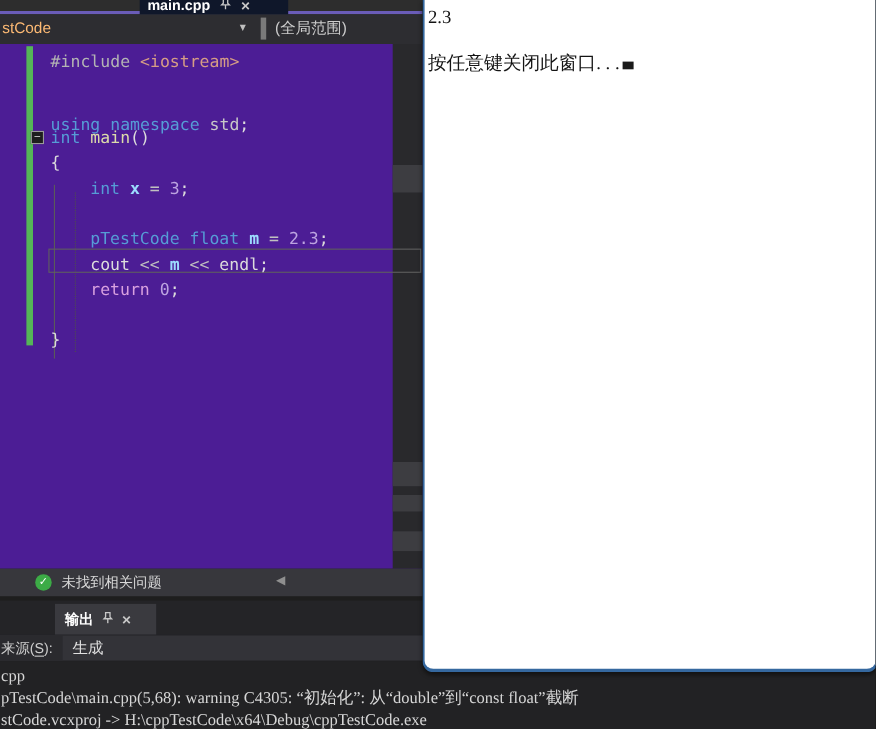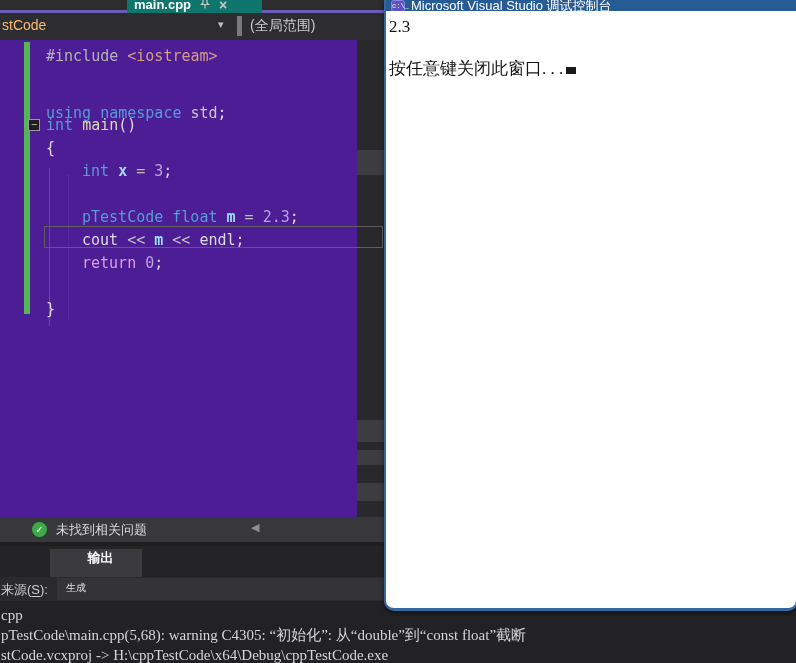--- a/index.html
+++ b/index.html
@@ -6,21 +6,21 @@
   html,body { width:796px; height:663px; overflow:hidden; background:#1e1e1e;
               font-family:"Liberation Sans", sans-serif; }
   #canvas { position:relative; width:796px; height:663px; background:#1e1e1e; overflow:hidden; }
 
   
   .tab-strip { position:absolute; left:0; top:0; width:384px; height:13px; background:#2d2d2d; }
   .tab-strip::after { content:""; position:absolute; left:0; bottom:0; width:100%; height:3px; background:#6a5cb8; }
   .tab { position:absolute; top:0; overflow:hidden; color:#b8b8b8; font-size:13px; }
   .tab-inactive { left:8px; width:104px; height:10px; background:#404040;margin-top:40px; }
   .tab-inactive .tab-inner { margin-top:-2px; padding-left:24px; }
-  .tab-active { left:127px; width:135px; height:13px; background:#0f766e; z-index:2; color:#ffffff; }
+  .tab-active { left:127px; width:135px; height:13px; background:#0f172a; z-index:2; color:#ffffff; }
   .tab-active .tab-inner { margin-top:-3px; padding-left:7px; font-weight:bold; display:flex; align-items:center; gap:9px; }
   .tab-icon { font-weight:normal; color:#c8c8c8; font-size:12px; }
   .pin-svg { display:inline-block; }
 
   
   .nav-bar { position:absolute; left:0; top:13px; width:384px; height:27px; background:#2d2d31; }
   .nav-proj { position:absolute; left:2px; top:4px; font-size:14px; color:#fdba74; }
   .nav-arrow { position:absolute; left:218px; top:5px; font-size:11px; color:#bfbfbf; }
   .nav-sep { position:absolute; left:237px; top:3px; width:5px; height:20px; background:#7a7a7a; }
   .nav-scope { position:absolute; left:250px; top:4px; font-size:14px; color:#cccccc; }
@@ -52,28 +52,28 @@
   
   .health-bar { position:absolute; left:0; top:517px; width:384px; height:25px; background:#37373c; }
   .check-circle { position:absolute; left:32px; top:5px; width:15px; height:15px; border-radius:50%;
                   background:#3cab46; color:#ffffff; font-size:10px; line-height:15px; text-align:center; }
   .health-text { position:absolute; left:56px; top:4px; font-size:13px; color:#dadada; }
   .health-collapse { position:absolute; left:251px; top:4px; font-size:11px; color:#8f8f8f; }
 
   
   .out-header { position:absolute; left:0; top:546px; width:384px; height:31px; background:#242427; }
   .out-tab { position:absolute; left:50px; top:3px; width:92px; height:28px; background:#3a3a3f;
-             display:flex; align-items:center; gap:8px; padding-left:9px;flex-direction:column; }
+             display:flex; align-items:center; gap:8px; padding-left:9px; }
   .out-tab-label { color:#ffffff; font-weight:bold; font-size:13px; }
   .x-icon { color:#c8c8c8; font-size:14px; font-weight:bold; line-height:1; }
   .source-row { position:absolute; left:0; top:577px; width:384px; height:24px; background:#2a2a2e; }
   .source-label { position:absolute; left:1px; top:4px; font-size:13px; color:#cccccc; }
   .source-label u { text-underline-offset:2px; }
   .source-combo { position:absolute; left:57px; top:1px; width:327px; height:22px; background:#333338; }
-  .source-combo-value { position:absolute; left:9px; top:3px; font-size:10px; color:#e0e0e0; }
+  .source-combo-value { position:absolute; left:9px; top:3px; font-size:14px; color:#e0e0e0; }
 
   
   .out-text { position:absolute; left:0; top:601px; width:796px; height:62px; background:#222224; z-index:1;
               font-family:"Liberation Serif","DejaVu Serif",serif; font-size:15px; color:#d6d6d6; }
   .out-line { position:absolute; left:1px; white-space:pre; line-height:18px; }
 
   
   .console-win { position:absolute; left:384px; top:0; width:414px; height:611px; z-index:5;
                  background:#ffffff; border:2px solid #35689f; border-top:none; border-bottom-width:3px;
                  border-radius:0 0 10px 10px; overflow:hidden; box-shadow:0 2px 4px rgba(0,0,0,0.5); }
@@ -168,26 +168,20 @@
     </div>
   </div>
 
   <div class="out-text">
     <div class="out-line" style="top:5px;">cpp</div>
     <div class="out-line" style="top:25px;">pTestCode\main.cpp(5,68): warning C4305: “初始化”: 从“double”到“const float”截断</div>
     <div class="out-line" style="top:45px;">stCode.vcxproj -&gt; H:\cppTestCode\x64\Debug\cppTestCode.exe</div>
   </div>
 
   <div class="console-win">
-    <div class="console-title">
-      <div class="console-title-inner">
-        <span class="cmd-icon">c:\_</span>
-        <span class="console-title-text">Microsoft Visual Studio 调试控制台</span>
-      </div>
-    </div>
     <div class="console-body">
       <div class="con-line">2.3</div>
       <div class="con-line"></div>
       <div class="con-line"><span>按任意键关闭此窗口. . .</span><span class="cursor-block"></span></div>
     </div>
   </div>
 
 </div>
 
 </body></html>

